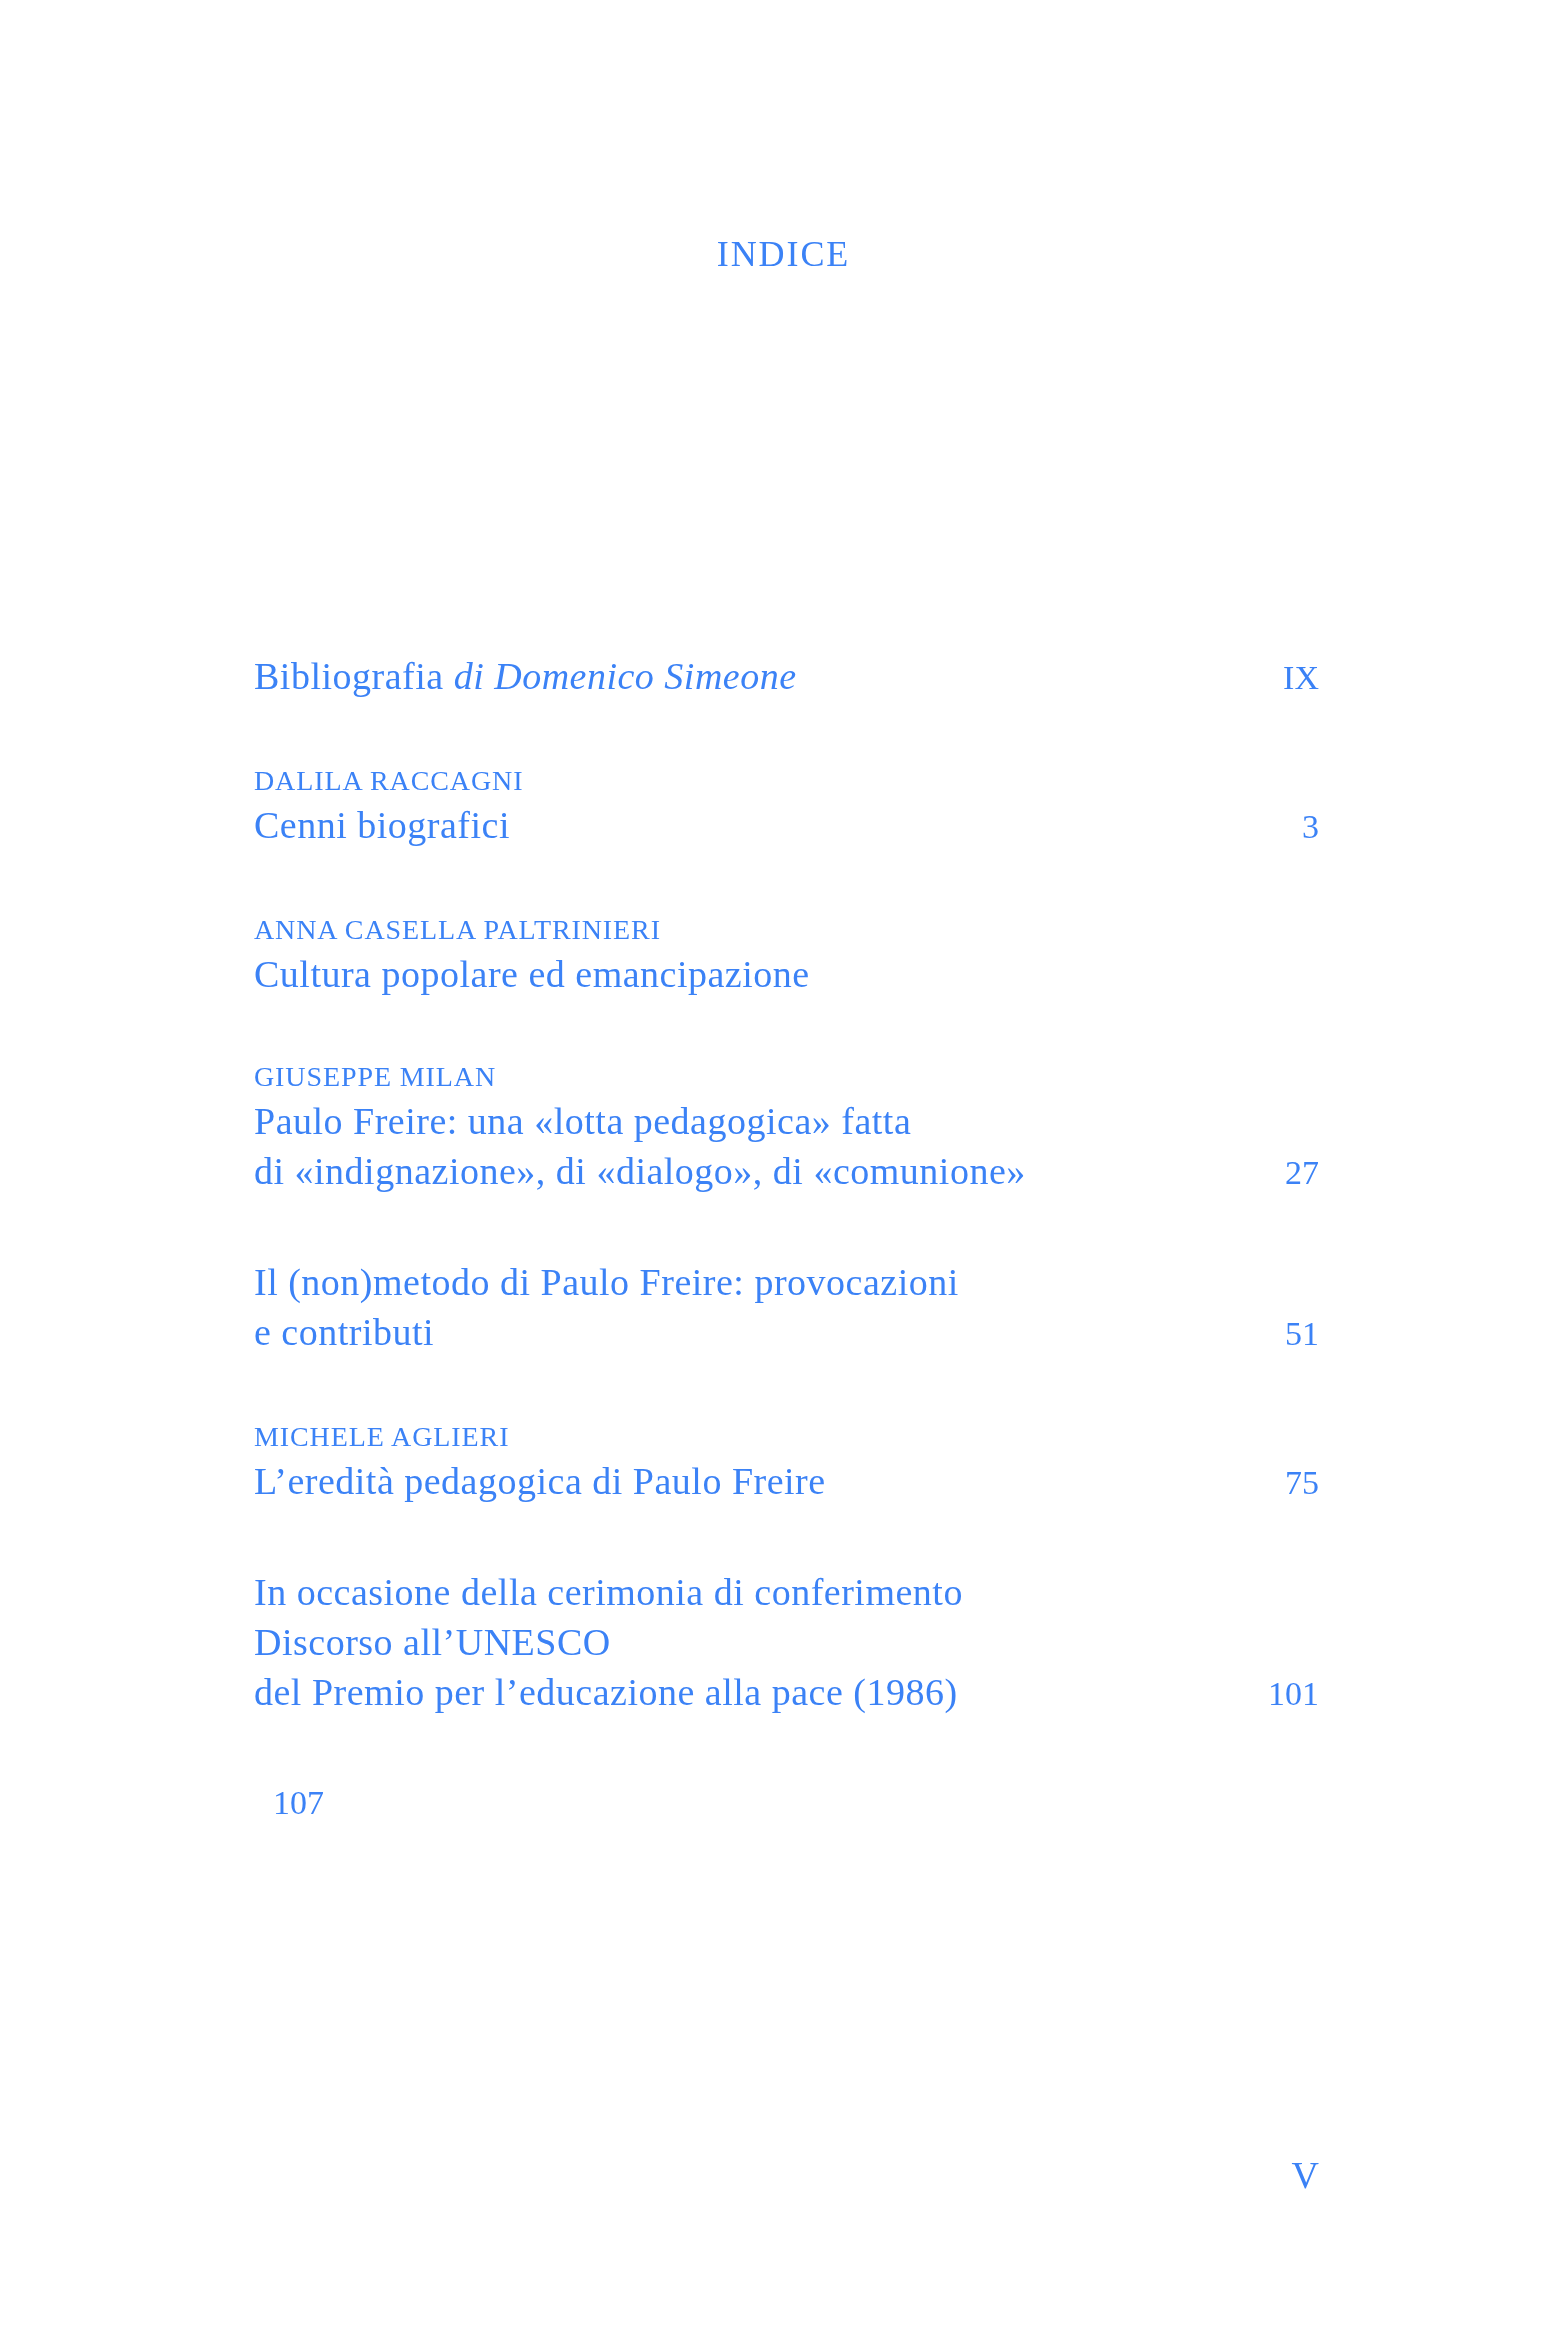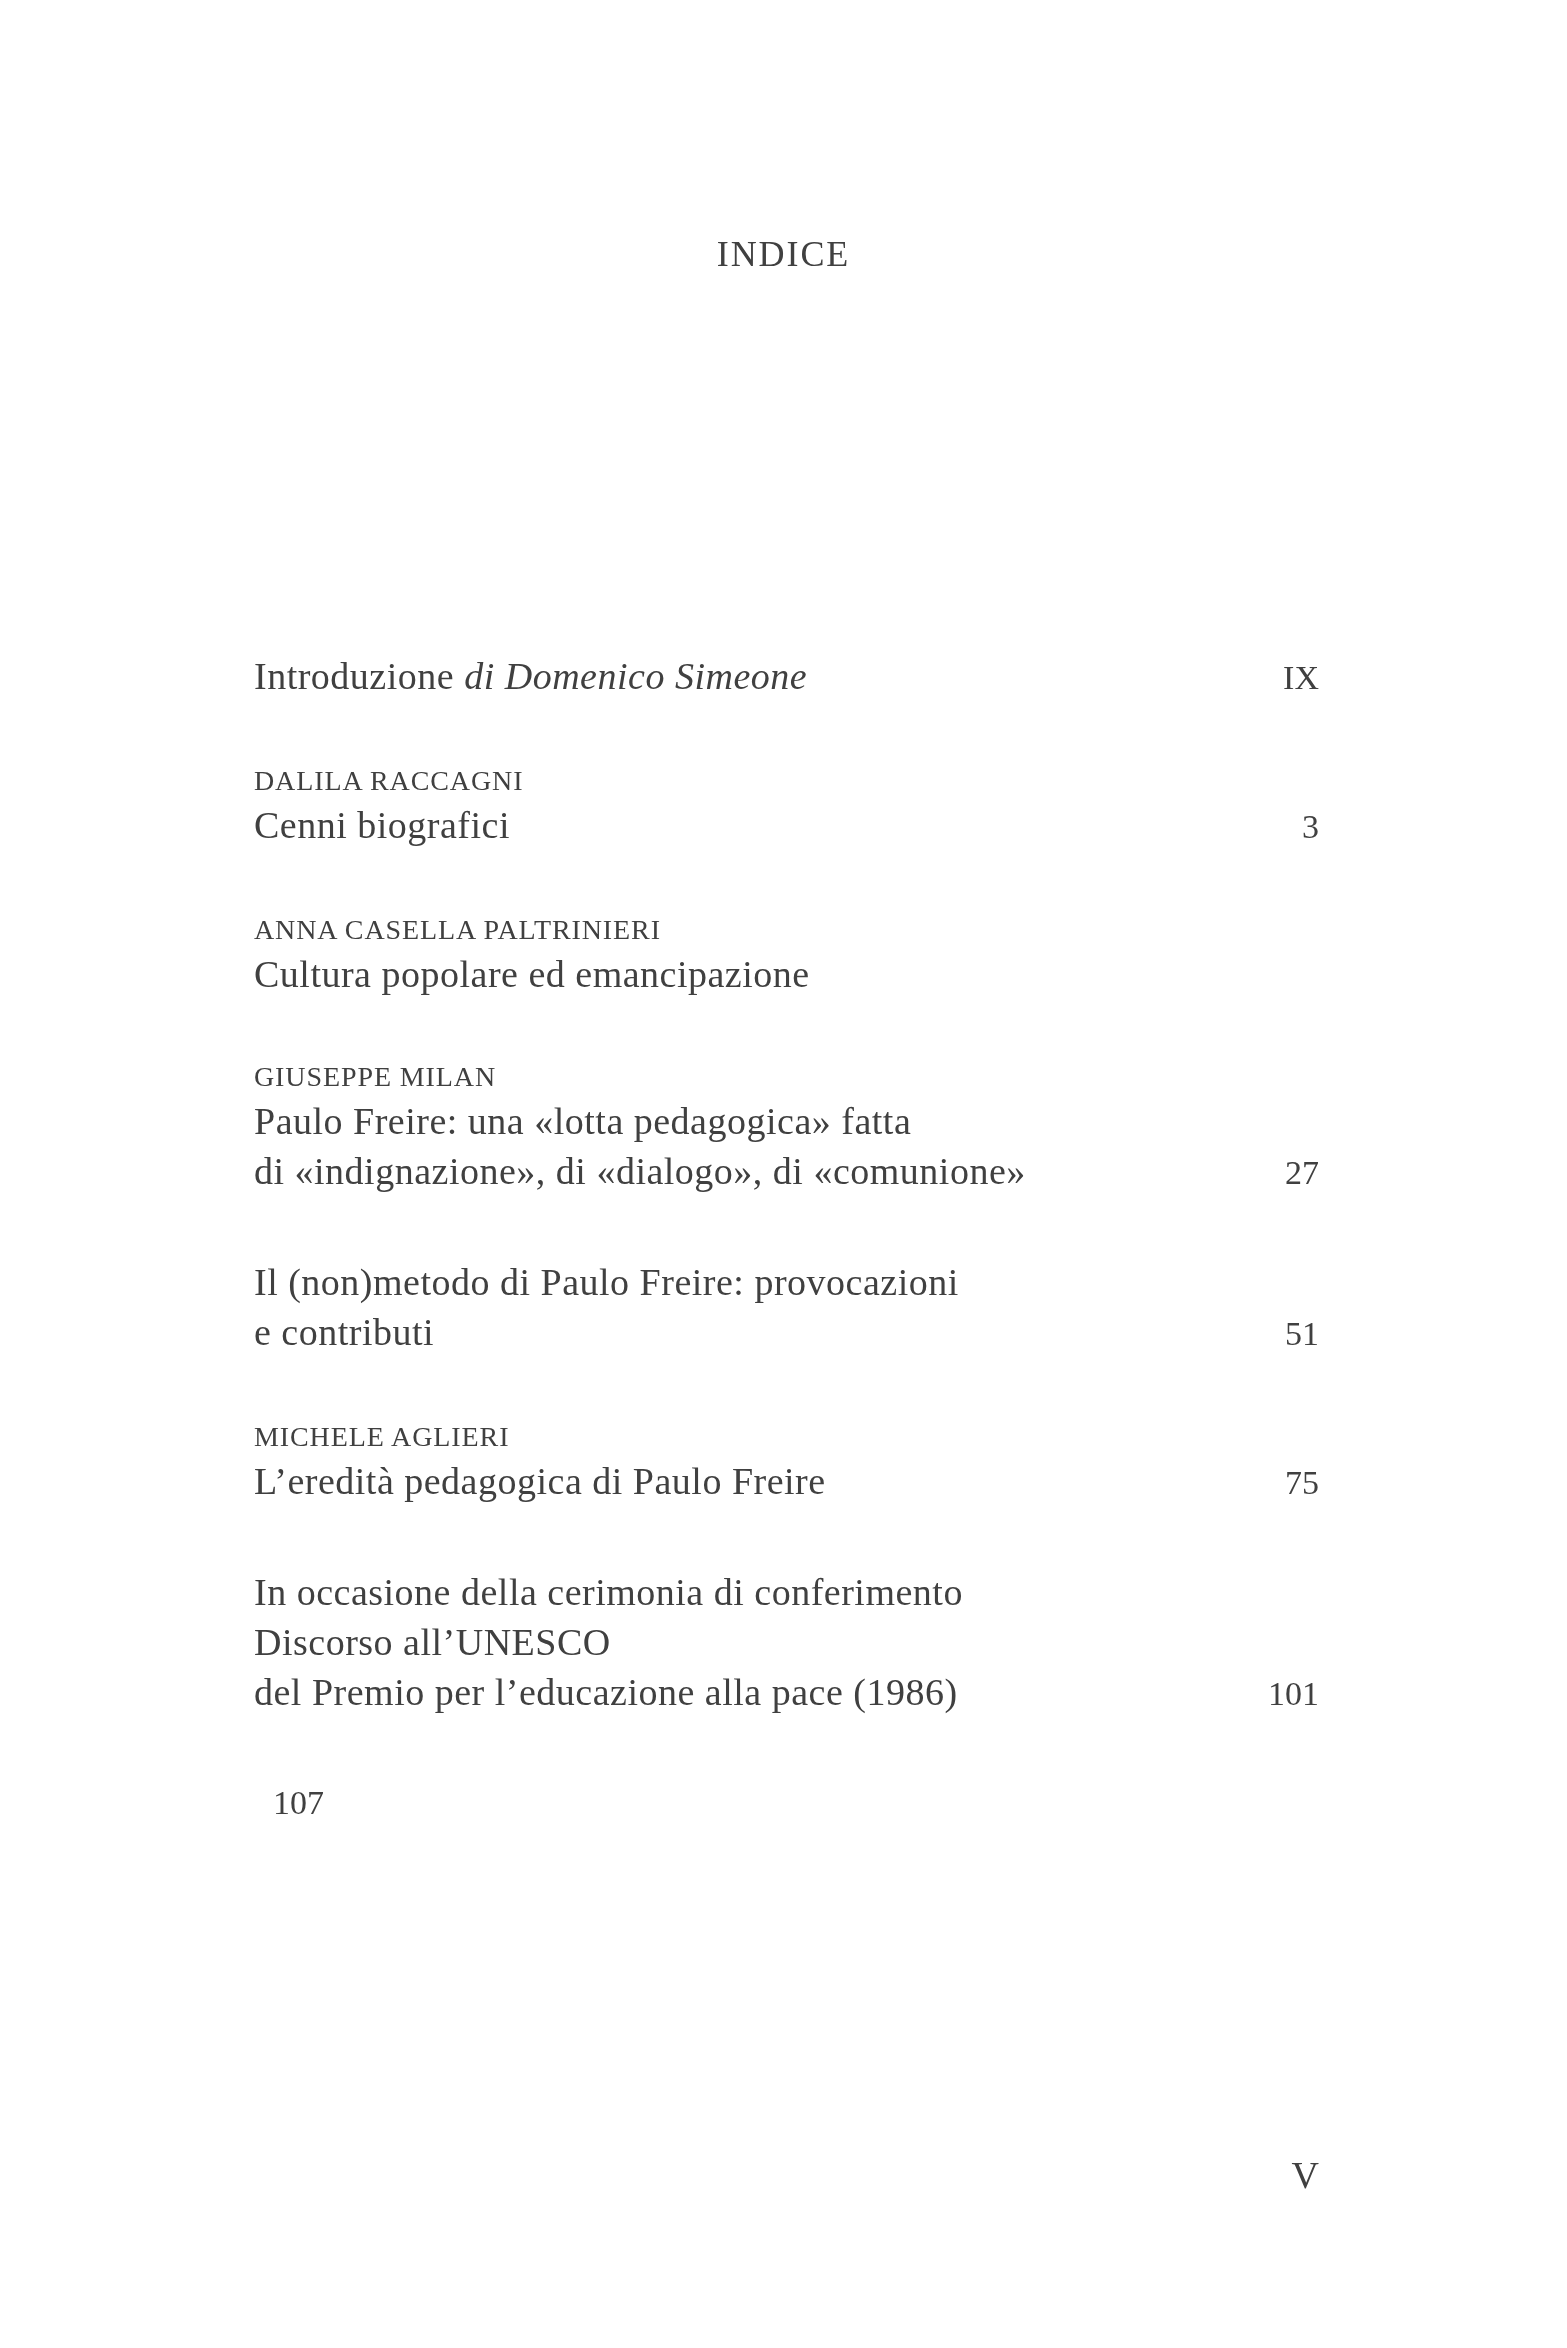--- a/index.html
+++ b/index.html
@@ -5,21 +5,21 @@
   html, body {
     margin: 0;
     padding: 0;
     background: #ffffff;
   }
   .page {
     position: relative;
     width: 1567px;
     height: 2349px;
     background: #ffffff;
-    color: #404040;
+    color: #3b82f6;
     font-family: "Liberation Serif", serif;
     overflow: hidden;
     text-decoration: underline;
   }
   .title {
     position: absolute;
     top: 235px;
     left: 0;
     width: 100%;
     text-align: center;
@@ -67,21 +67,21 @@
   }
 </style>
 </head>
 <body>
 
 <div class="page">
   <h1 class="title">INDICE</h1>
   <div class="entries" id="entries">
       <div class="entry">
         <div class="line">
-          <span class="text"><span class="rm">Introduzione </span><span class="it">di Domenico Simeone</span></span>
+          <span class="text"><span class="rm">Bibliografia </span><span class="it">di Domenico Simeone</span></span>
           <span class="pagenum">IX</span>
         </div>
       </div>
       <div class="entry">
         <div class="author">DALILA RACCAGNI</div>
         <div class="line">
           <span class="text"><span class="rm">Cenni biografici</span></span>
           <span class="pagenum">3</span>
         </div>
       </div>

